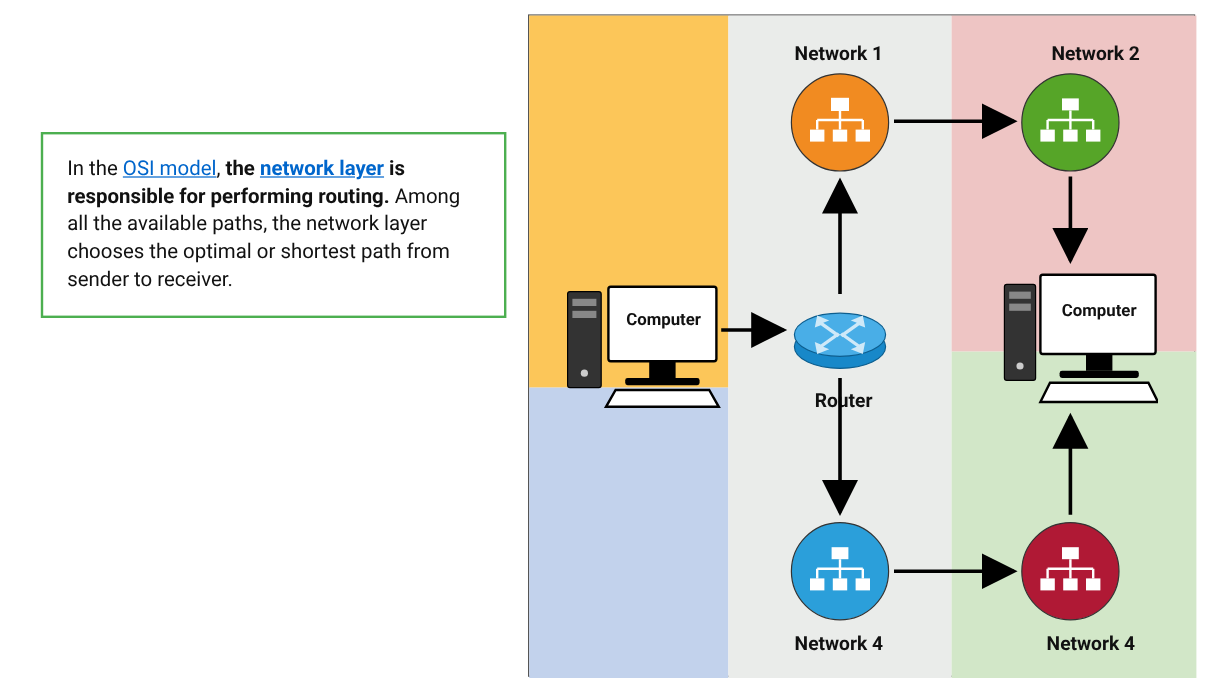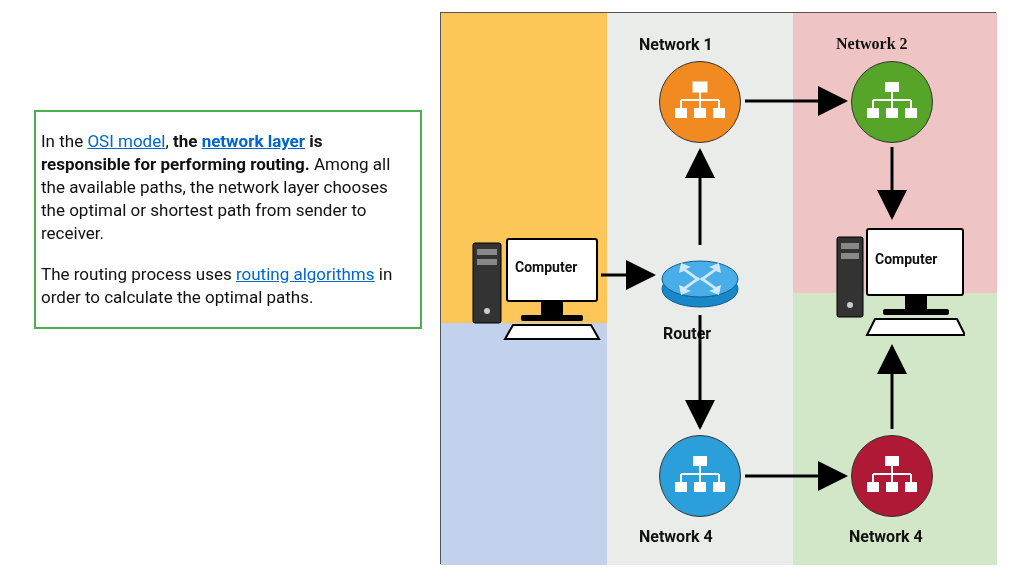--- a/index.html
+++ b/index.html
@@ -10,21 +10,21 @@
     background: #fff;
     position: relative;
     overflow: hidden;
   }
   .text-panel {
     position: absolute;
     left: 34px;
     top: 110px;
     width: 388px;
     border: 2.5px solid #4caf50;
-    padding: 18px 5px;
+    padding: 18px 20px;
     font-size: 17px;
     line-height: 1.35;
     color: #111;
   }
   .text-panel p { margin-bottom: 18px; }
   .text-panel p:last-child { margin-bottom: 0; }
   .link { color: #0066cc; text-decoration: underline; }
   .bold { font-weight: 700; }
 
   .diagram {
@@ -42,20 +42,21 @@
   .q-tlb { left:0; top:310px; width:166px; height:242px; background:#c2d2ec; }
   .q-mid { left:166px; top:0; width:186px; height:552px; background:#eaecea; }
   .q-tr { left:352px; top:0; width:204px; height:280px; background:#eec5c4; }
   .q-br { left:352px; top:280px; width:204px; height:272px; background:#d2e7c8; }
 
   .label {
     position: absolute;
     font-size: 16px;
     font-weight: 700;
     color: #111;
+    text-align: center;
   }
   .node-circle {
     position: absolute;
     width: 82px;
     height: 82px;
     border-radius: 50%;
     border: 1px solid #333;
     display: flex;
     align-items: center;
     justify-content: center;
@@ -72,34 +73,31 @@
     height: 58px;
   }
 </style>
 </head>
 <body>
 
 <div class="text-panel">
   <p>
     <span>In the </span><a class="link" href="#">OSI model</a><span>, </span><span class="bold"><span>the </span><a class="link bold" href="#">network layer</a><span> is responsible for performing routing.</span></span><span> Among all the available paths, the network layer chooses the optimal or shortest path from sender to receiver.</span>
   </p>
-  <p>
-    <span>The routing process uses </span><a class="link" href="#">routing algorithms</a><span> in order to calculate the optimal paths.</span>
-  </p>
 </div>
 
 <div class="diagram">
   <div class="quad q-tl"></div>
   <div class="quad q-tlb"></div>
   <div class="quad q-mid"></div>
   <div class="quad q-tr"></div>
   <div class="quad q-br"></div>
 
   <div class="label" style="left:198px; top:22px; width:120px;">Network 1</div>
-  <div class="label" style="left:395px; top:22px; width:120px;font-family:Liberation Serif, serif;">Network 2</div>
+  <div class="label" style="left:412px; top:22px; width:120px;">Network 2</div>
   <div class="label" style="left:198px; top:514px; width:120px;">Network 4</div>
   <div class="label" style="left:408px; top:514px; width:120px;">Network 4</div>
   <div class="label" style="left:222px; top:311px; width:80px;">Router</div>
 
   <div class="node-circle" style="left:218px; top:48px; background:#f18b21;">
     <svg viewBox="0 0 54 44">
       <rect x="20" y="2" width="14" height="10" fill="#fff" stroke="#fff"></rect>
       <line x1="27" y1="12" x2="27" y2="20" stroke="#fff" stroke-width="2"></line>
       <line x1="8" y1="20" x2="46" y2="20" stroke="#fff" stroke-width="2"></line>
       <line x1="8" y1="20" x2="8" y2="28" stroke="#fff" stroke-width="2"></line>

